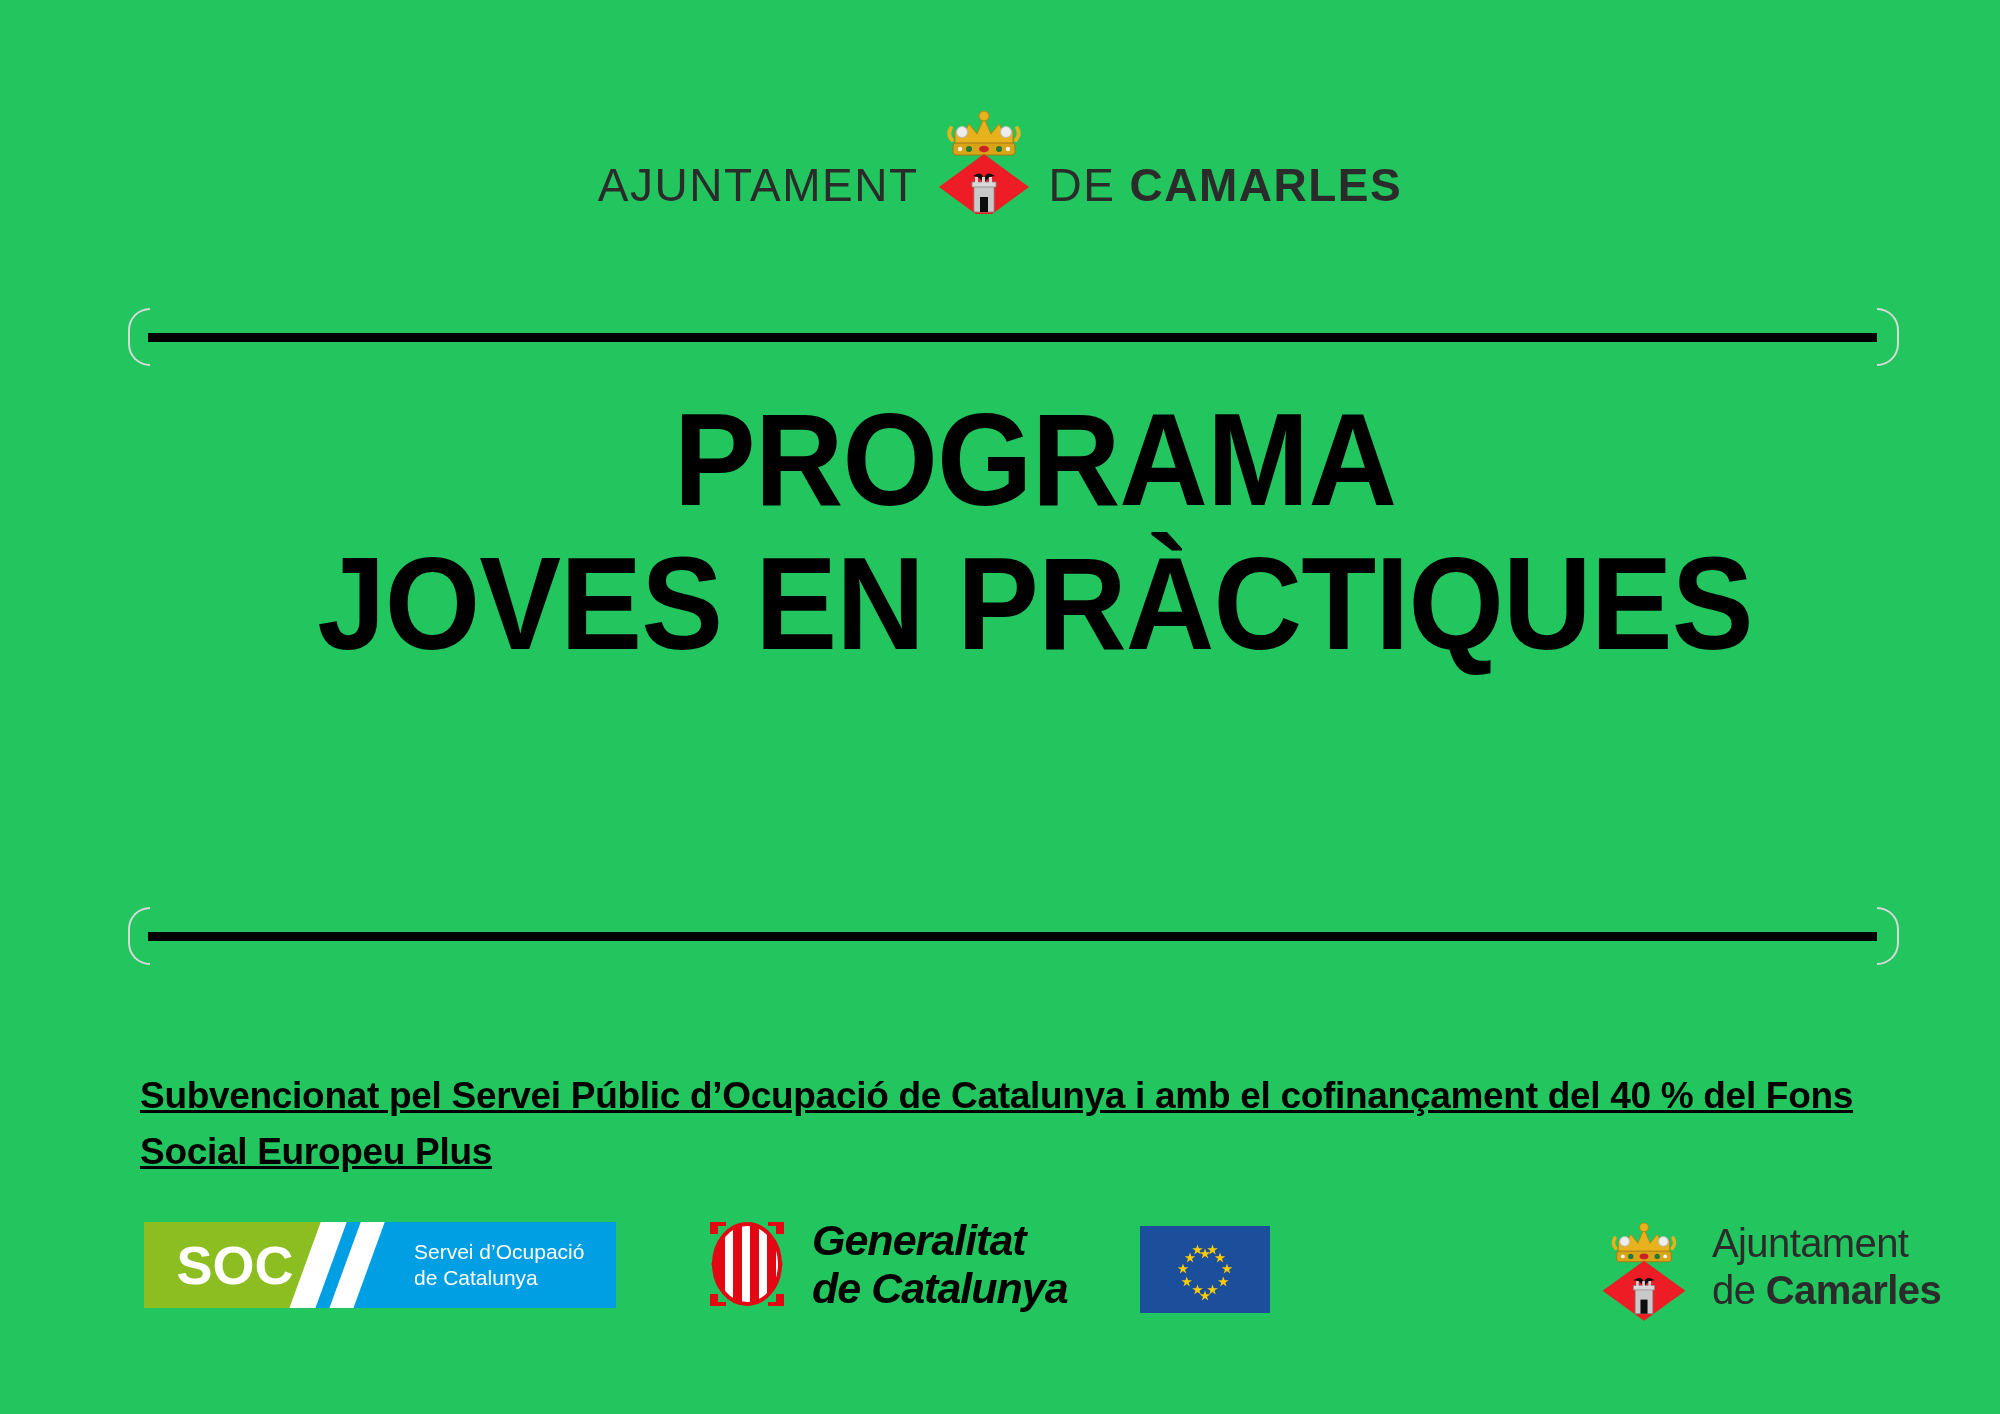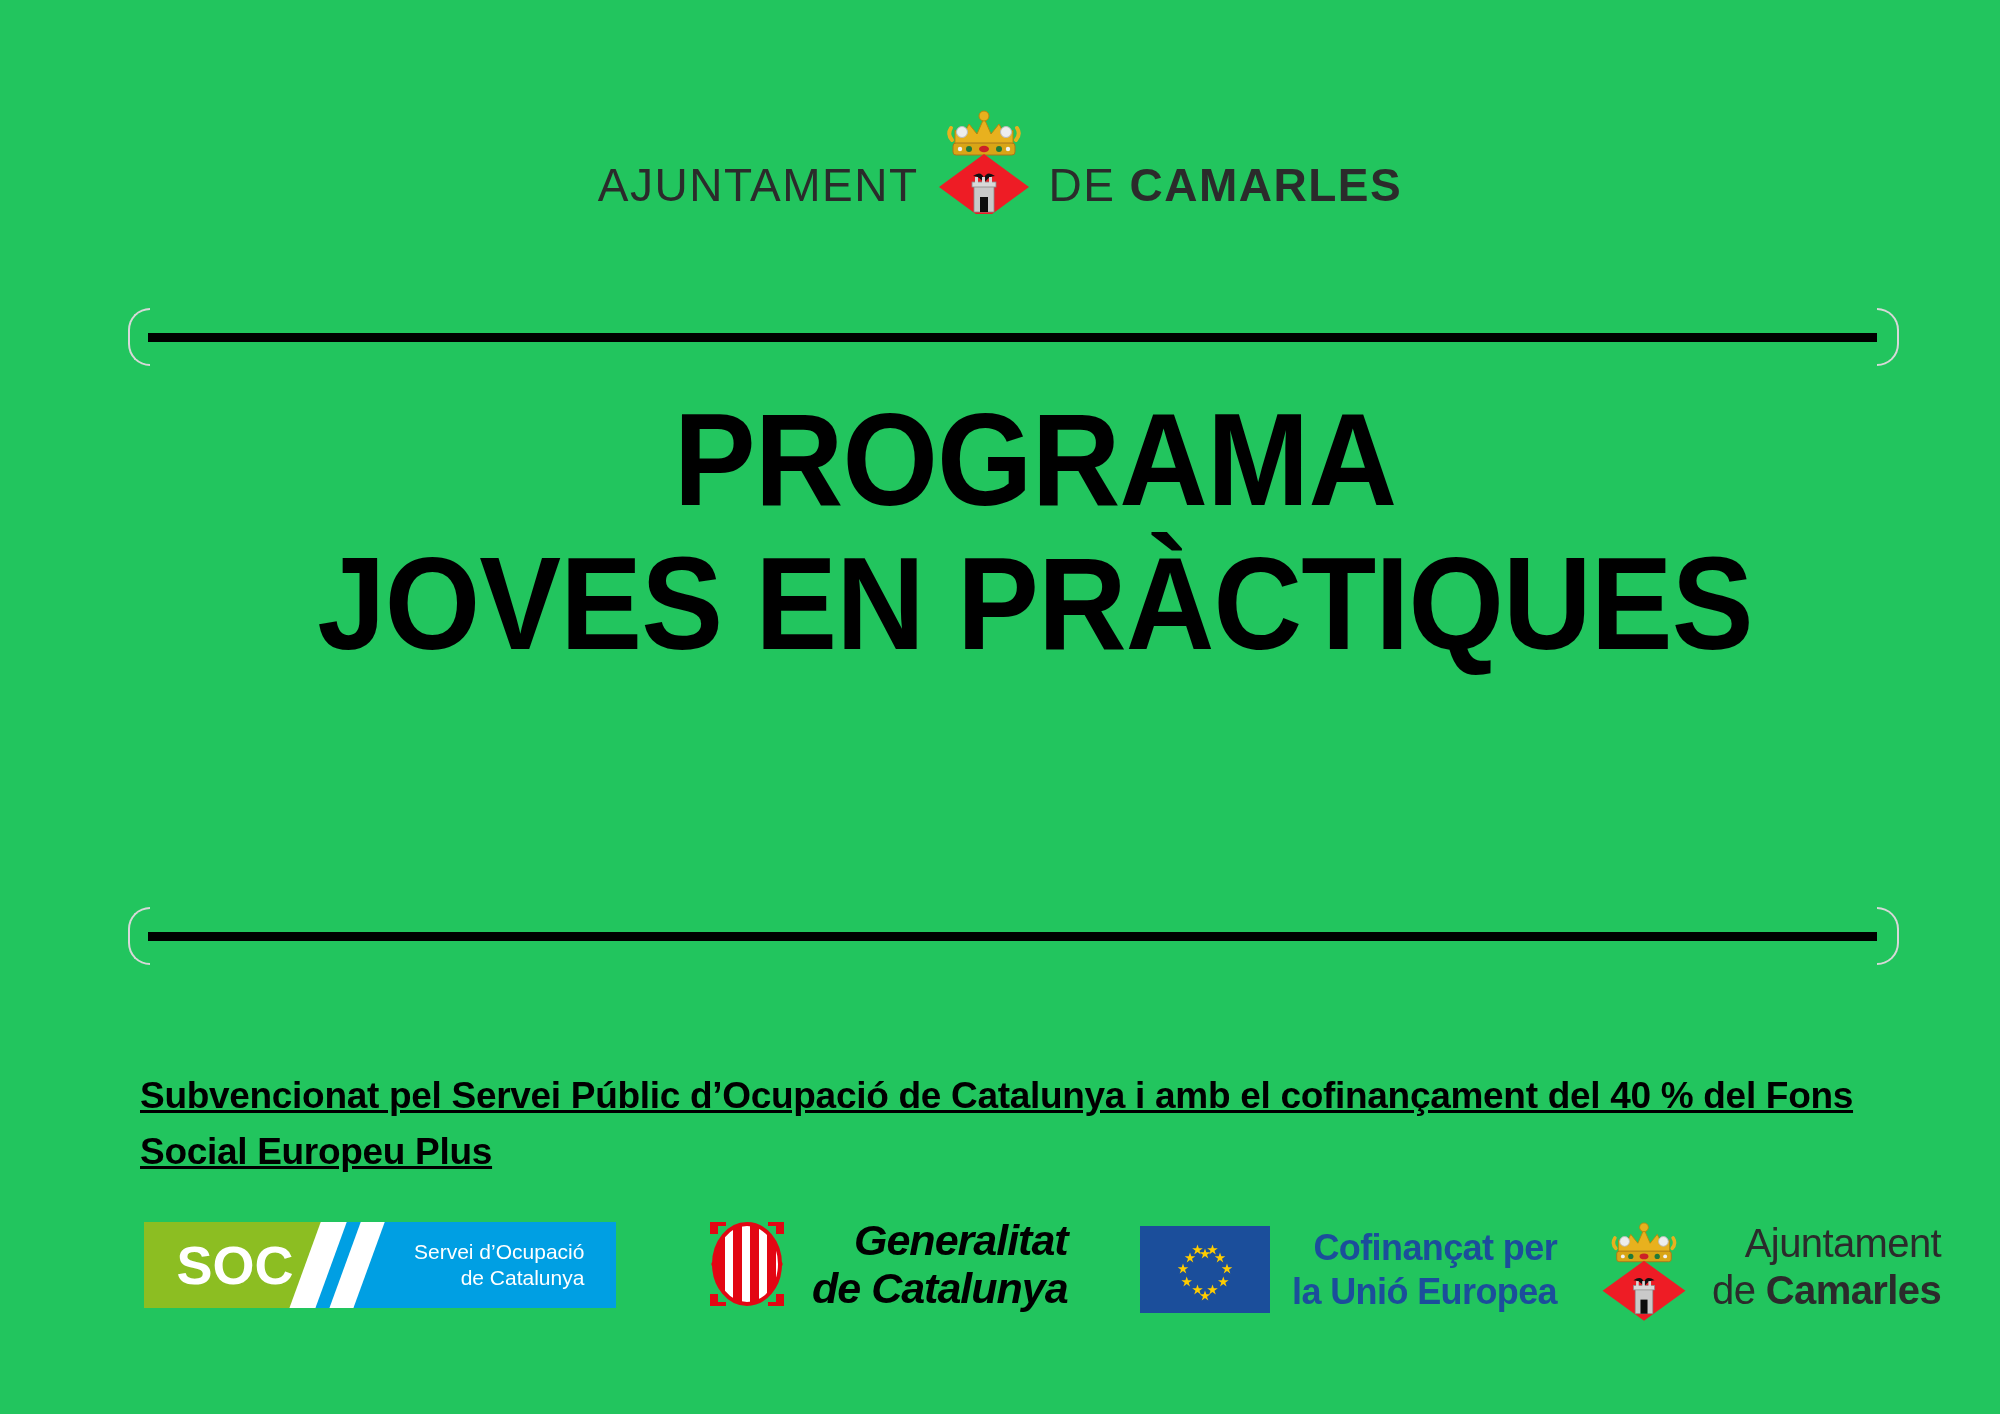--- a/index.html
+++ b/index.html
@@ -136,21 +136,21 @@
   }
 
   
   .logo-strip {
     position: absolute;
     top: 1208px;
     left: 0;
     width: 2000px;
     height: 130px;
   }
-  .logo-item { position: absolute; text-align: right; }
+  .logo-item { position: absolute; }
 
   
   .soc { left: 144px; top: 14px; }
   .soc-box {
     position: relative;
     width: 472px;
     height: 86px;
     overflow: hidden;
     display: flex;
   }
@@ -366,24 +366,20 @@
             <polygon points="72.5,58.5 73.8,62.3 77.8,62.3 74.5,64.7 75.8,68.5 72.5,66.1 69.2,68.5 70.5,64.7 67.2,62.3 71.2,62.3"></polygon>
             <polygon points="57.5,58.5 58.8,62.3 62.8,62.3 59.5,64.7 60.8,68.5 57.5,66.1 54.2,68.5 55.5,64.7 52.2,62.3 56.2,62.3"></polygon>
             <polygon points="46.7,50.5 48.0,54.3 52.0,54.3 48.7,56.7 50.0,60.5 46.7,58.1 43.4,60.5 44.7,56.7 41.4,54.3 45.4,54.3"></polygon>
             <polygon points="43.0,37.5 44.3,41.3 48.3,41.3 45.0,43.7 46.3,47.5 43.0,45.1 39.7,47.5 41.0,43.7 37.7,41.3 41.7,41.3"></polygon>
             <polygon points="50.0,26.5 51.3,30.3 55.3,30.3 52.0,32.7 53.3,36.5 50.0,34.1 46.7,36.5 48.0,32.7 44.7,30.3 48.7,30.3"></polygon>
             <polygon points="57.5,18.5 58.8,22.3 62.8,22.3 59.5,24.7 60.8,28.5 57.5,26.1 54.2,28.5 55.5,24.7 52.2,22.3 56.2,22.3"></polygon>
             <polygon points="72.5,18.5 73.8,22.3 77.8,22.3 74.5,24.7 75.8,28.5 72.5,26.1 69.2,28.5 70.5,24.7 67.2,22.3 71.2,22.3"></polygon>
             <polygon points="65,64.5 66.3,68.3 70.3,68.3 67.0,70.7 68.3,74.5 65,72.1 61.7,74.5 63.0,70.7 59.7,68.3 63.7,68.3"></polygon>
           </g>
         </svg>
-      </span>
-      <span class="eu-txt">
-        <span>Cofinançat per</span><br>
-        <span>la Unió Europea</span>
       </span>
     </div>
 
     <div class="logo-item camarles">
       <span class="cam-emblem">
         <svg width="104" height="118" viewBox="0 0 118 130" xmlns="http://www.w3.org/2000/svg">
           <g>
             <path d="M30 48 L30 34 L37 41 L44 28 L52 38 L59 22 L66 38 L74 28 L81 41 L88 34 L88 48 Z" fill="#E8B11E" stroke="#B8860B" stroke-width="1"></path>
             <circle cx="59" cy="20" r="5" fill="#E8B11E" stroke="#B8860B" stroke-width="1"></circle>
             <circle cx="37" cy="36" r="5.5" fill="#EDEDED" stroke="#BBB" stroke-width="1"></circle>

